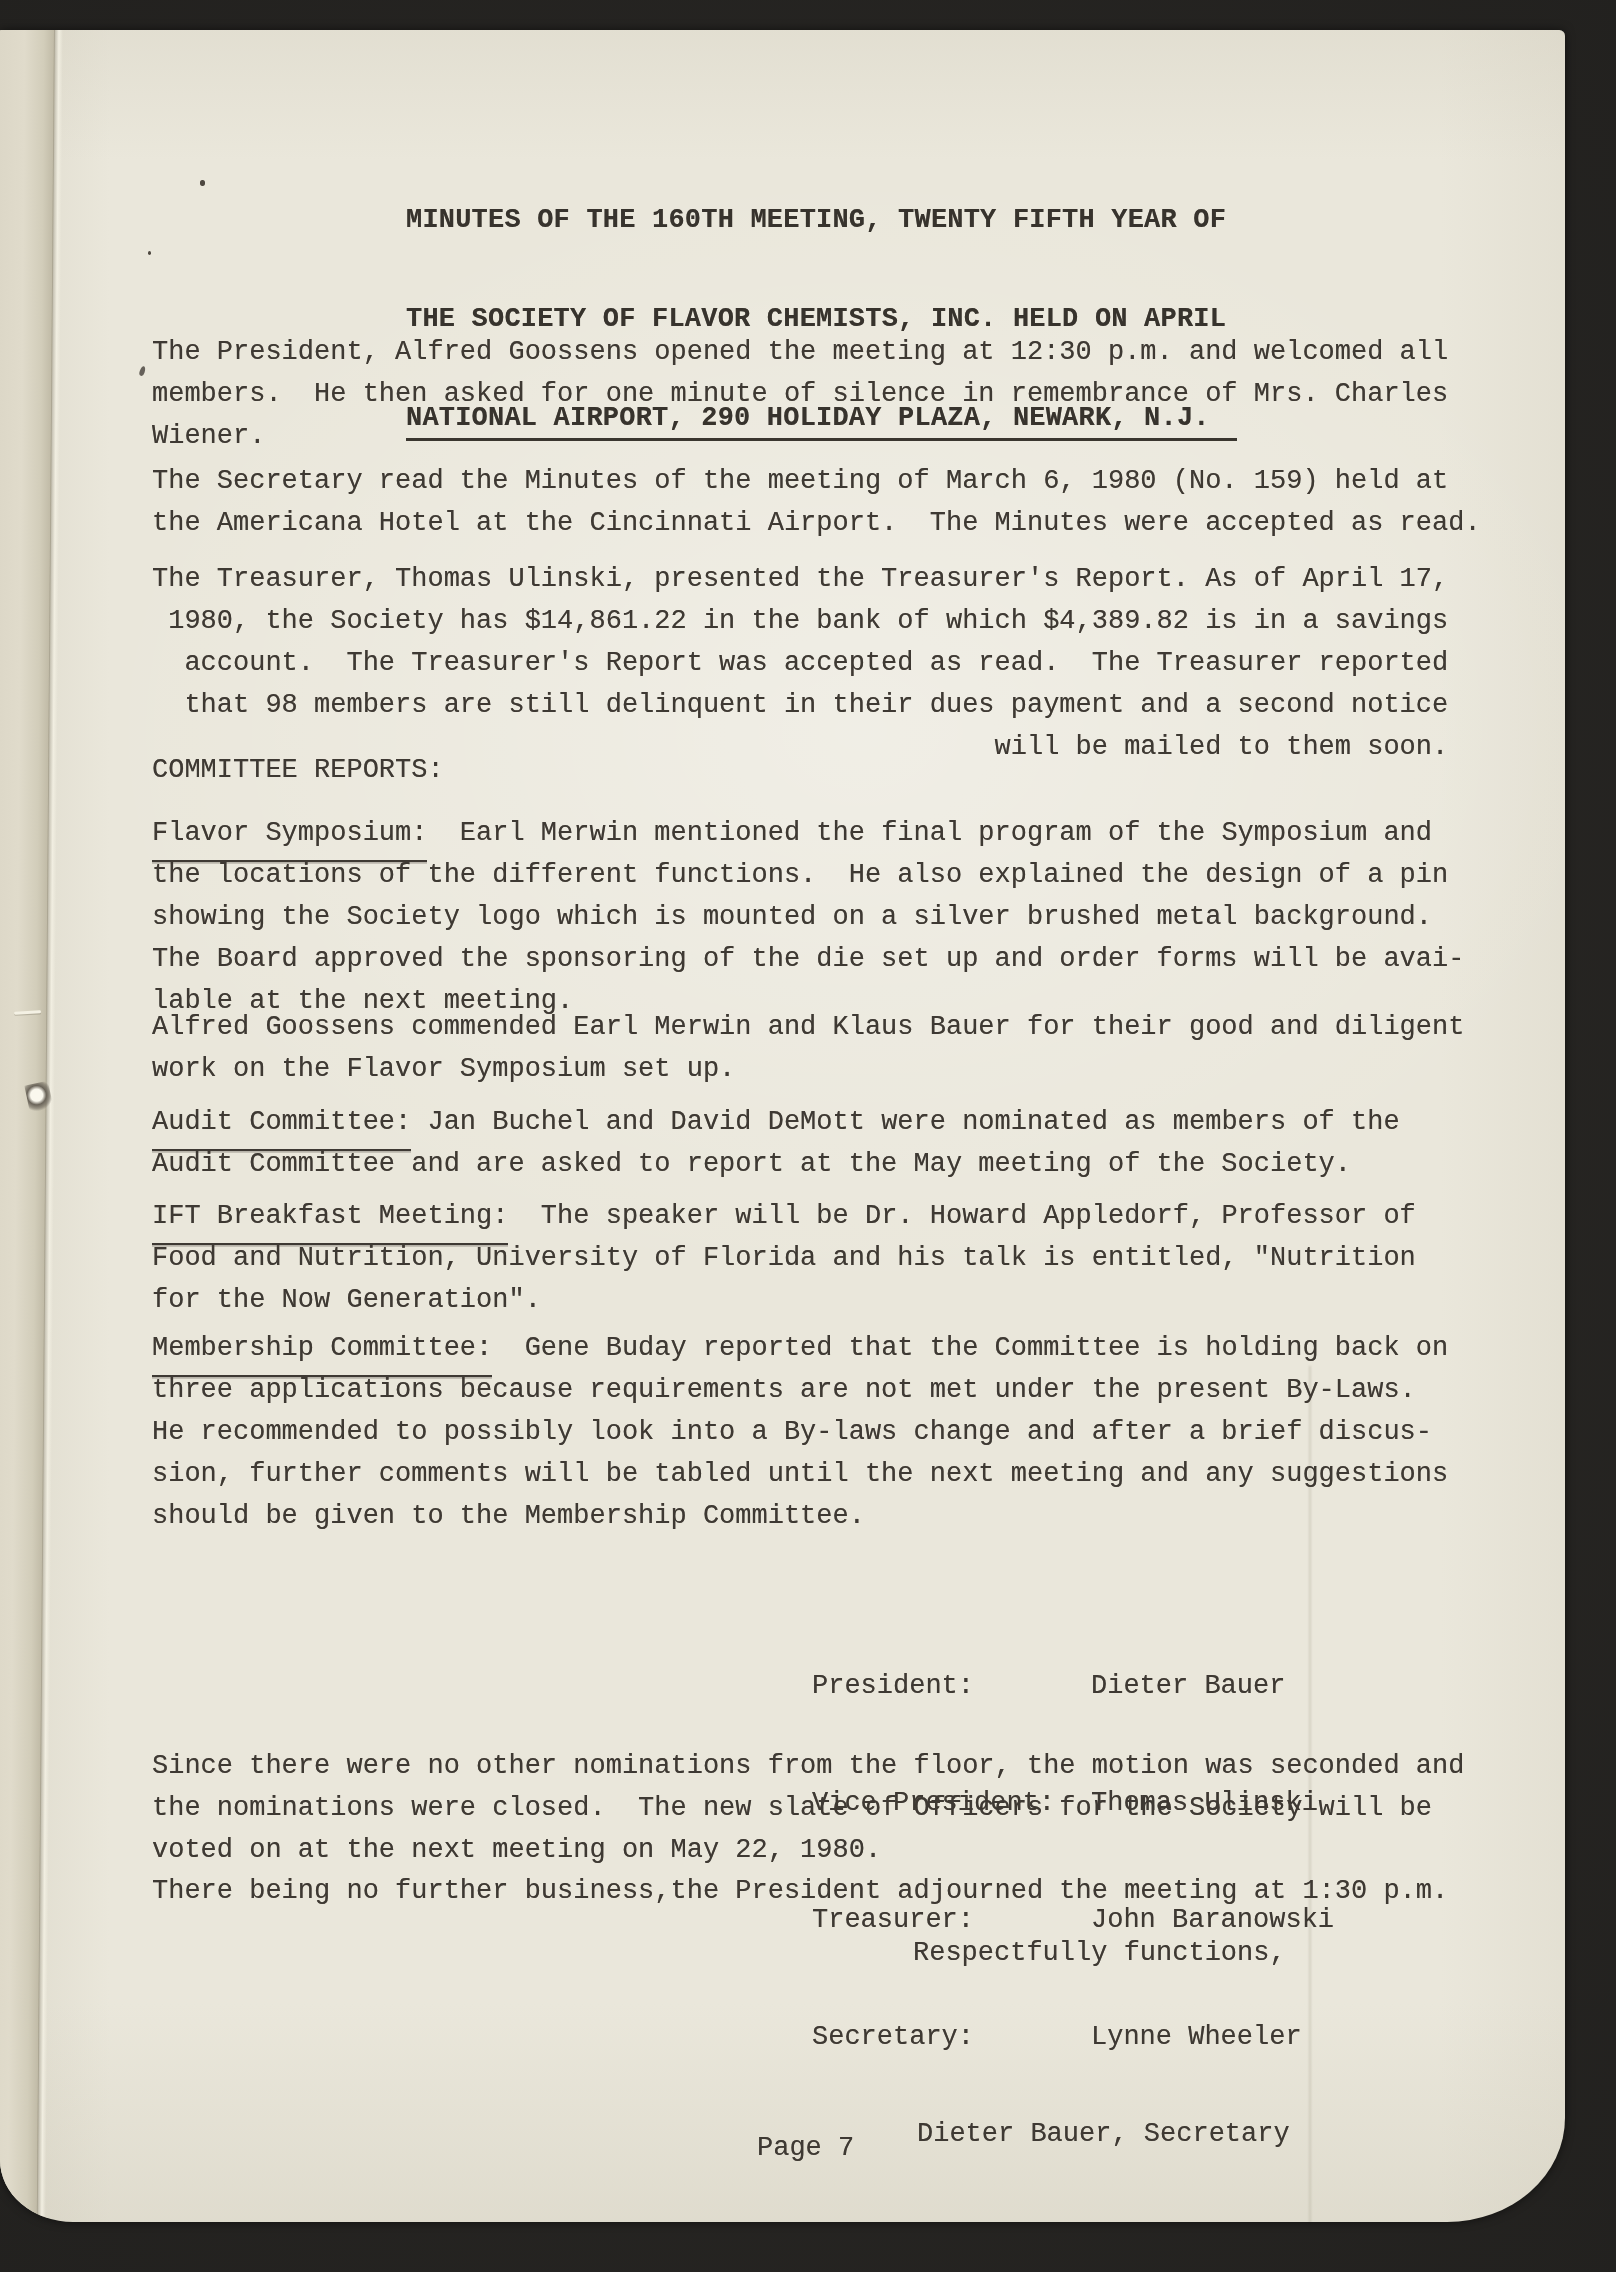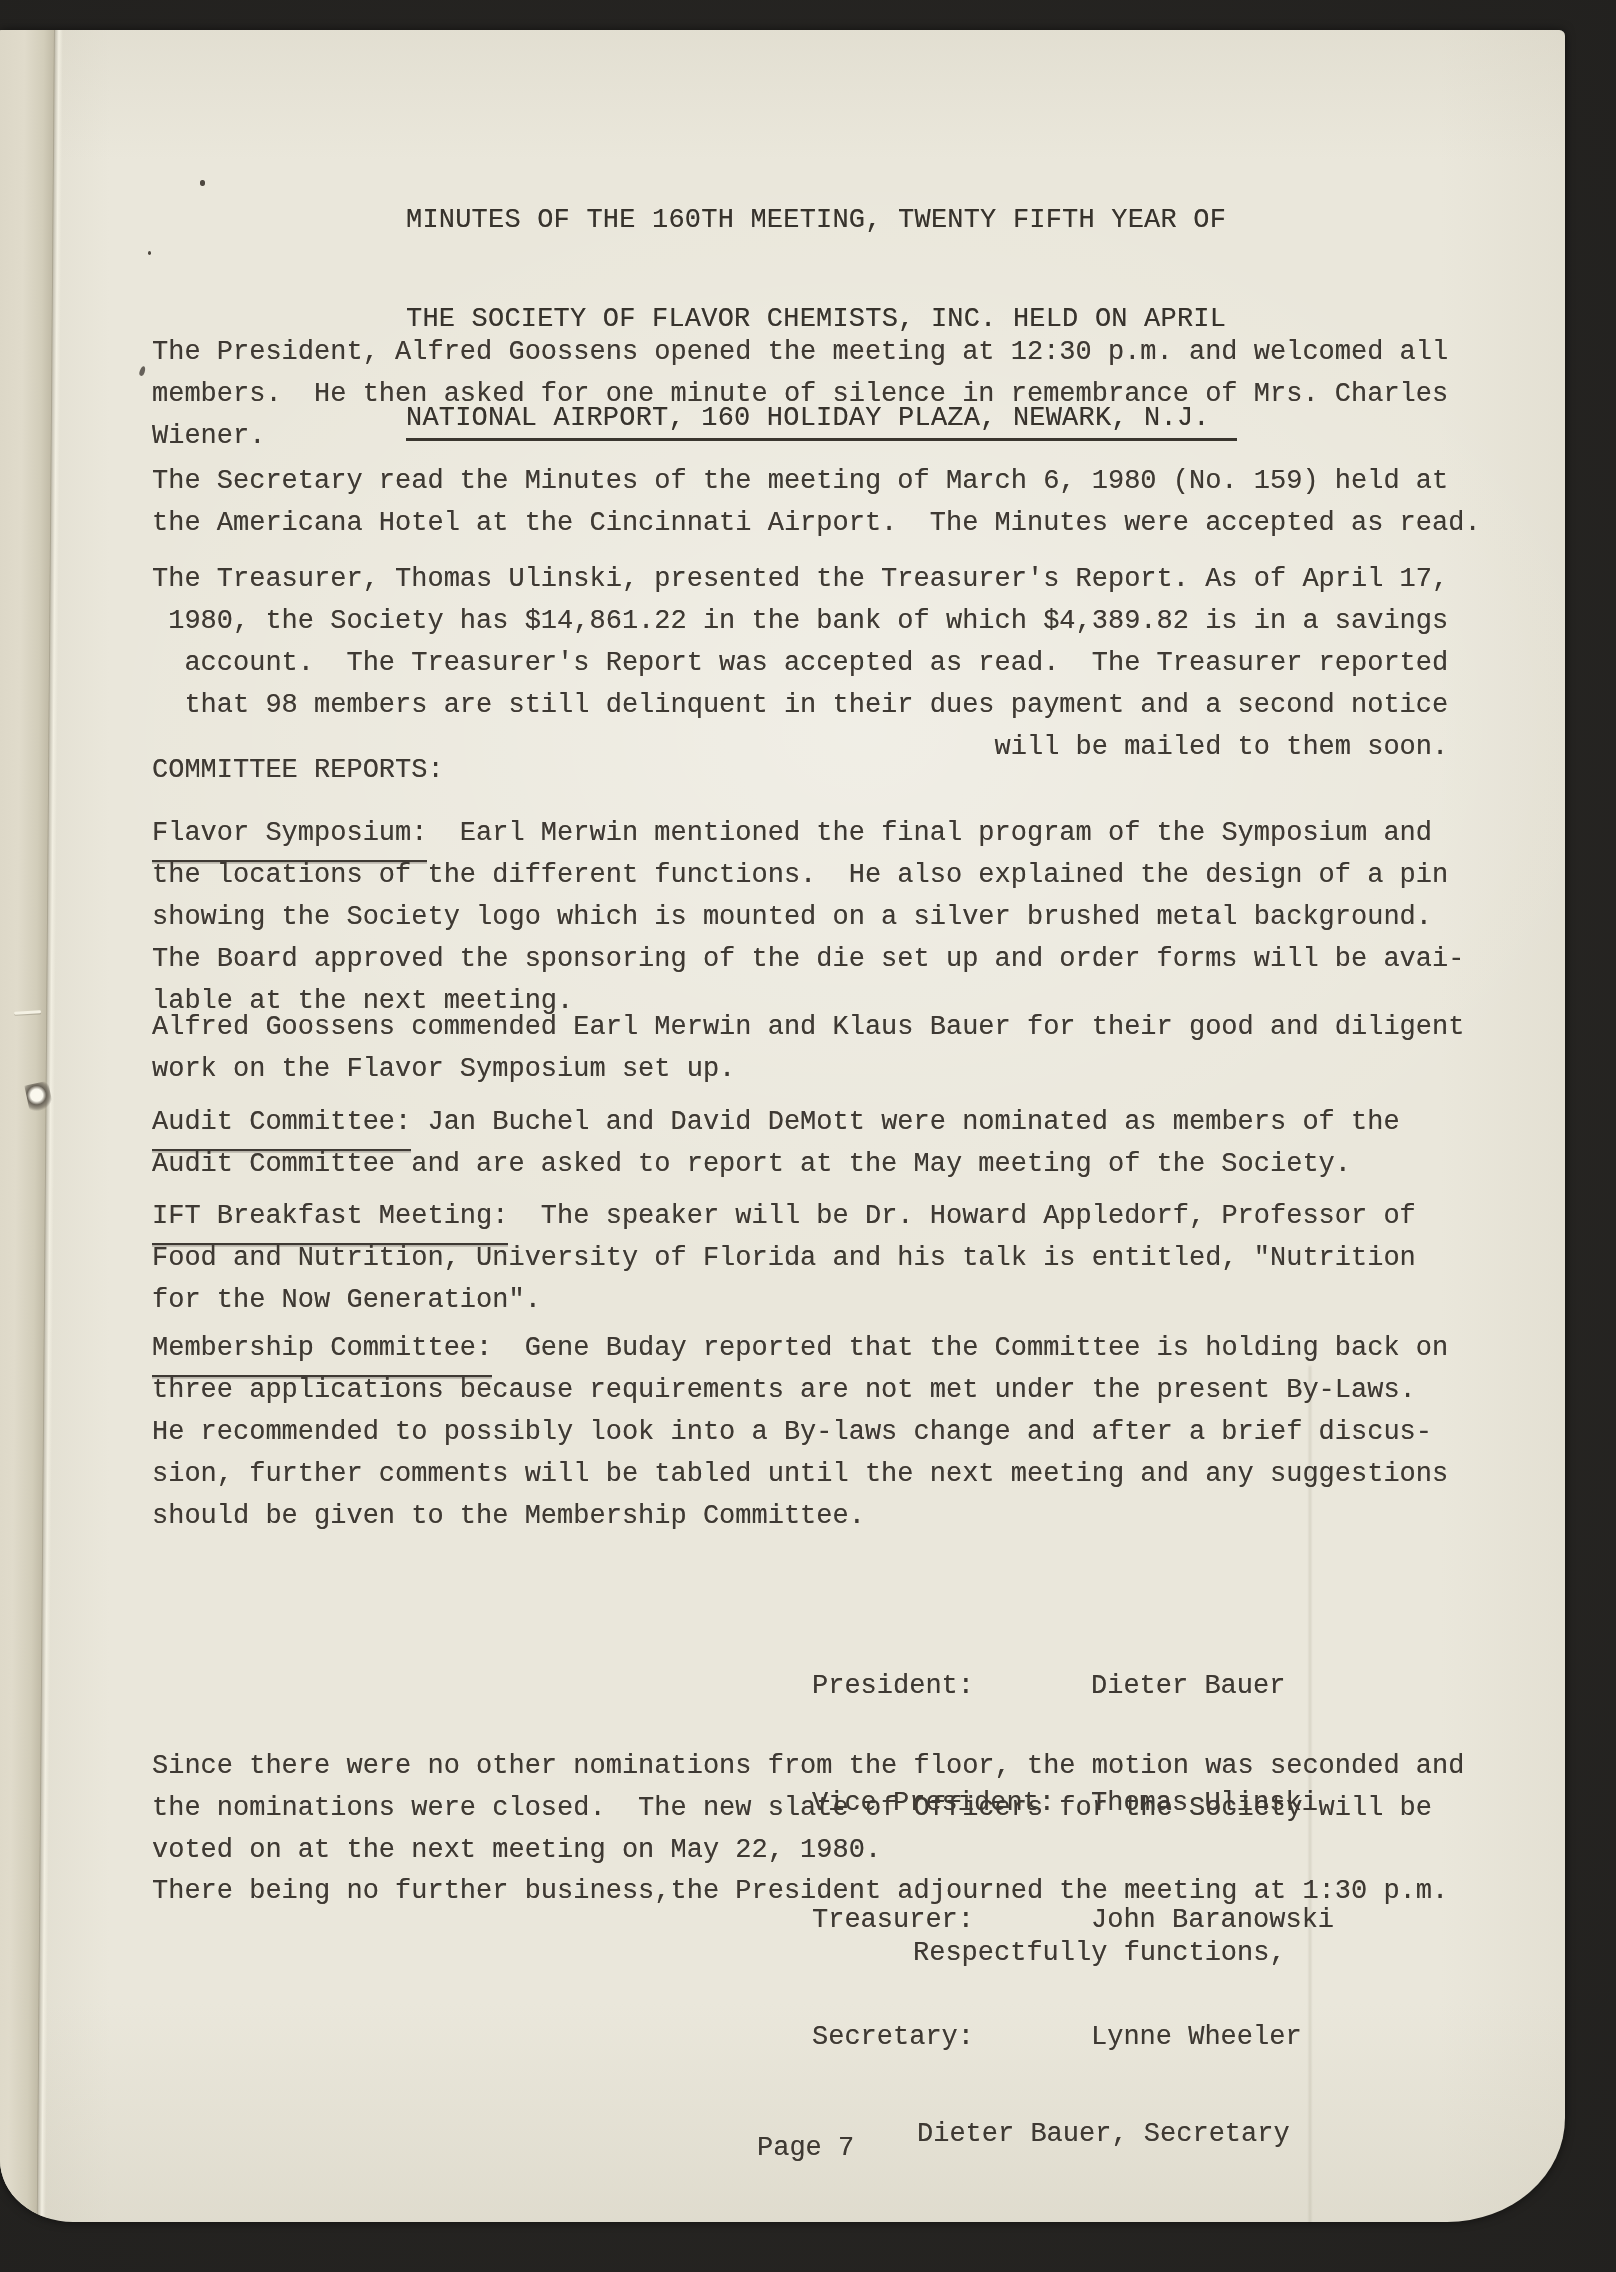--- a/index.html
+++ b/index.html
@@ -32,21 +32,21 @@
     transform:rotate(0.45deg);transform-origin:top left;
   }
   .faint-crease{
     position:absolute;left:1309px;top:1336px;width:2.2px;height:857px;
     background:rgba(168,162,144,0.35);filter:blur(1.1px);
   }
   .txt{
     position:absolute;color:#3e3933;font-size:27px;line-height:42px;
     white-space:pre-wrap;text-shadow:0 0 0.6px rgba(62,55,46,0.55);
   }
-  .title-block{font-weight:400;line-height:33px;letter-spacing:0.2px;color:#37332d;}
+  .title-block{font-weight:700;line-height:33px;letter-spacing:0.2px;color:#37332d;}
   .title-underline{
     display:inline-block;border-bottom:3.4px solid #3a362f;
     padding-bottom:2.8px;padding-right:27px;margin-bottom:-6.2px;
   }
   .head-underline{
     border-bottom:2.8px solid #3e3933;padding-bottom:12px;
     box-shadow:0 1.7px 0 rgba(62,57,51,0.30);
   }
   .officer-row{height:33px;}
   .officer-office{display:inline-block;width:279px;}
@@ -76,21 +76,21 @@
 
   <div class="speck" style="left:200px;top:150px;width:4.5px;height:5.6px;"></div>
   <div class="speck" style="left:148px;top:221px;width:3.4px;height:3.9px;"></div>
   <div class="tick-mark"></div>
   <div class="scratch-mark"></div>
   <div class="staple-hole"></div>
 
   <div class="txt title-block" style="left:406px;top:108px;">
     <div>MINUTES OF THE 160TH MEETING, TWENTY FIFTH YEAR OF</div>
     <div>THE SOCIETY OF FLAVOR CHEMISTS, INC. HELD ON APRIL</div>
-    <div><span class="title-underline">NATIONAL AIRPORT, 160 HOLIDAY PLAZA, NEWARK, N.J.</span></div>
+    <div><span class="title-underline">NATIONAL AIRPORT, 290 HOLIDAY PLAZA, NEWARK, N.J.</span></div>
   </div>
 
   <div class="txt" style="left:152px;top:301px;">The President, Alfred Goossens opened the meeting at 12:30 p.m. and welcomed all
 members.  He then asked for one minute of silence in remembrance of Mrs. Charles
 Wiener.</div>
 
   <div class="txt" style="left:152px;top:430px;">The Secretary read the Minutes of the meeting of March 6, 1980 (No. 159) held at
 the Americana Hotel at the Cincinnati Airport.  The Minutes were accepted as read.</div>
 
   <div class="txt" style="left:152px;top:528px;text-align:right;">The Treasurer, Thomas Ulinski, presented the Treasurer's Report. As of April 17,

